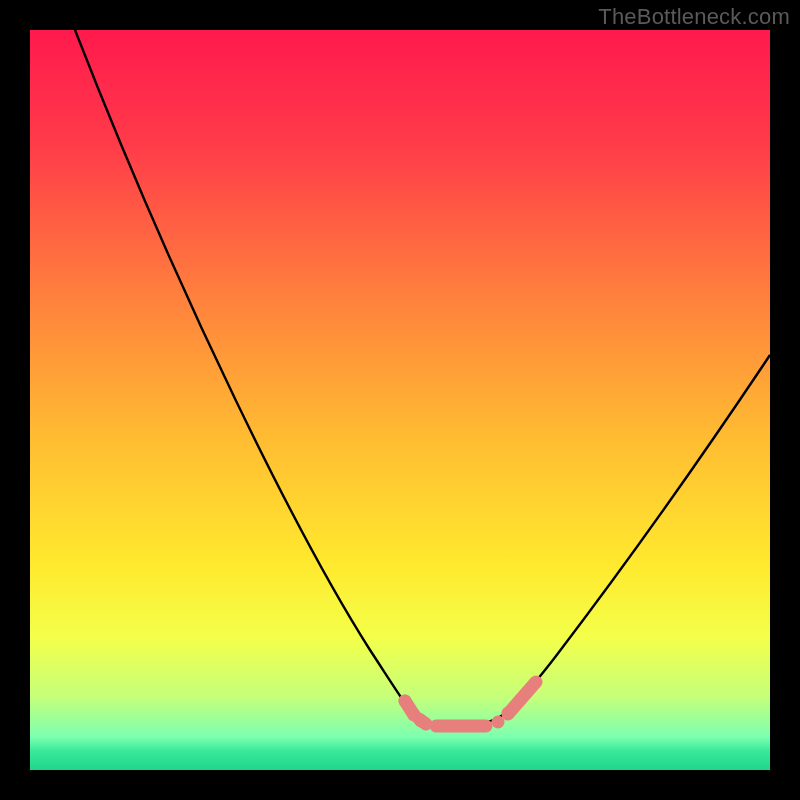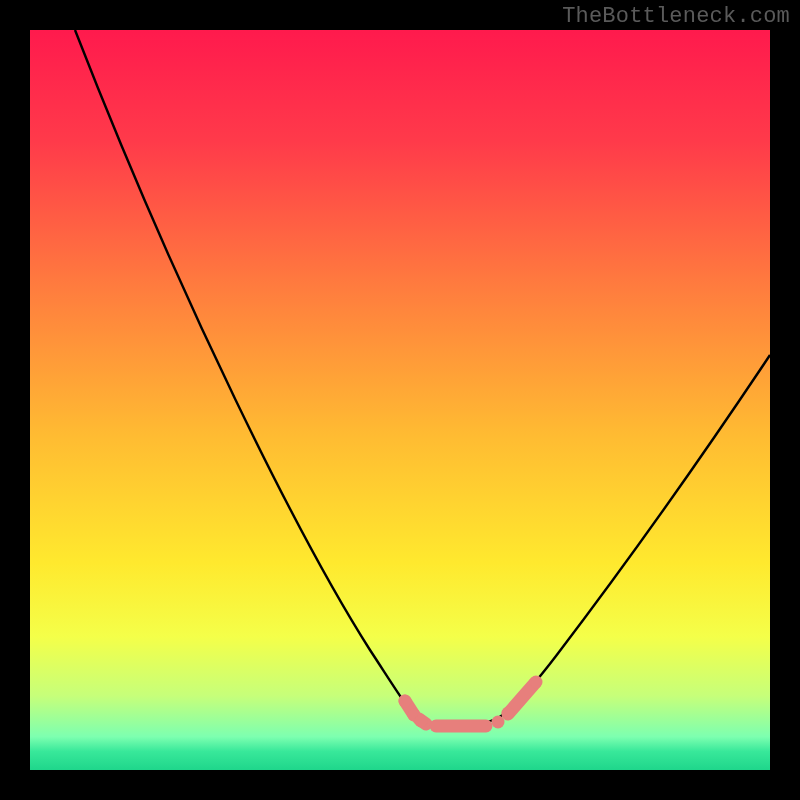--- a/index.html
+++ b/index.html
@@ -17,21 +17,21 @@
   }
   svg {
     position: absolute;
     top: 0;
     left: 0;
   }
   .attribution {
     position: absolute;
     top: 4px;
     right: 10px;
-    font-family: Liberation Mono, monospace;
+    font-family: Liberation Sans, sans-serif;
     font-size: 22px;
     color: #5a5a5a;
     letter-spacing: 0.2px;
     text-align: center;
   }
 </style>
 </head>
 <body>
 
 <div class="stage">

